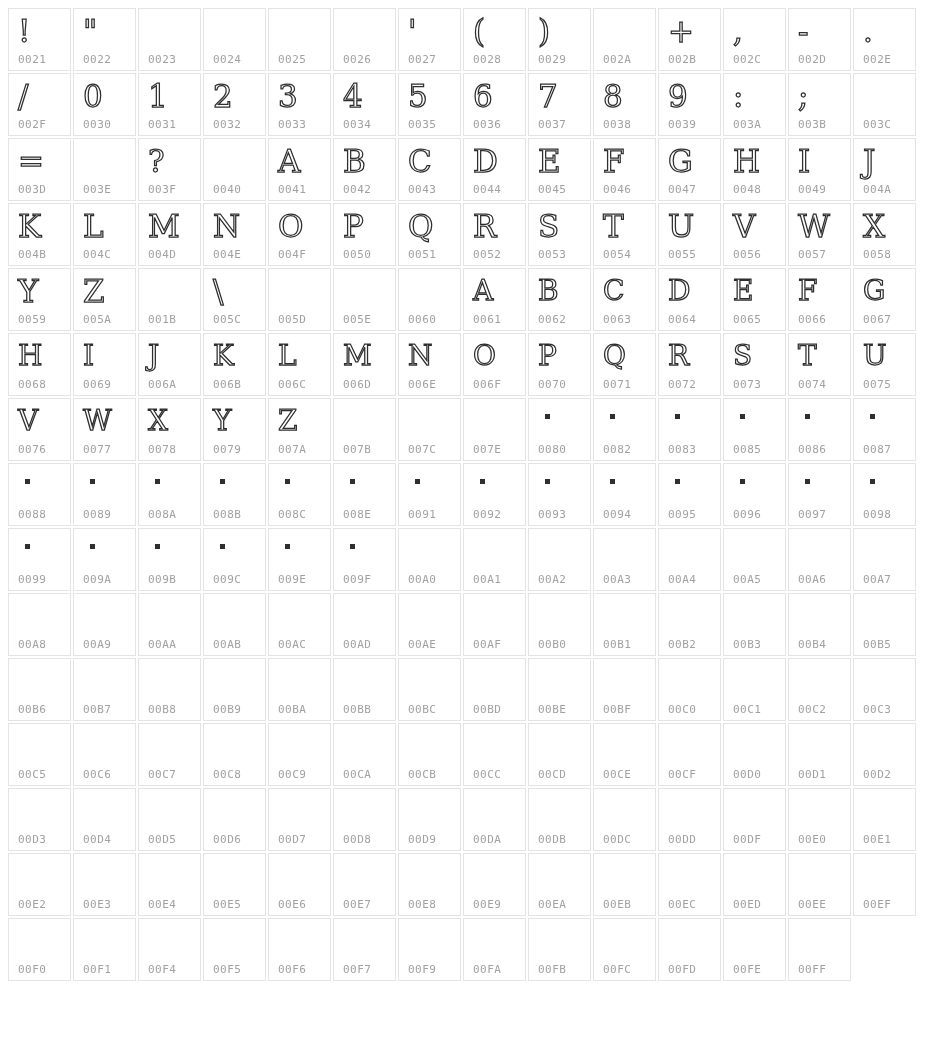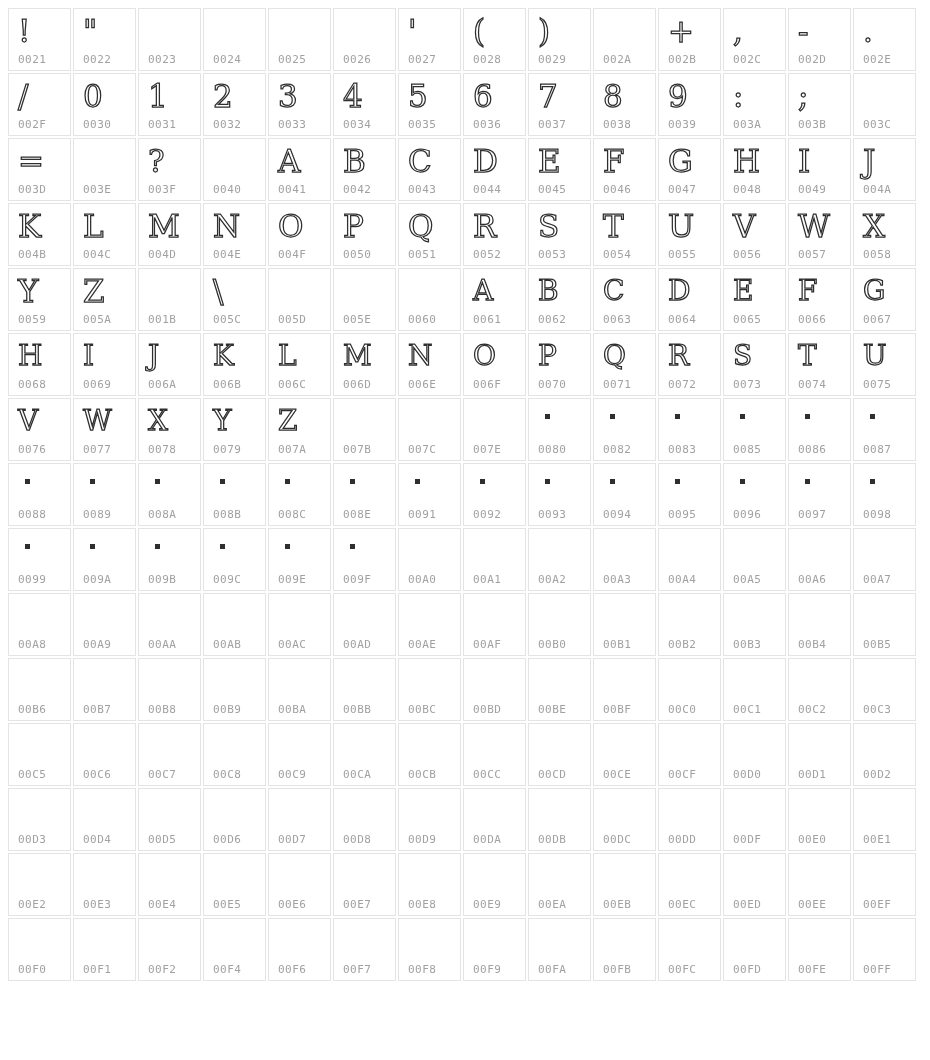--- a/index.html
+++ b/index.html
@@ -762,33 +762,30 @@
       <div class="cell">
         <div class="code-label">00EF</div>
       </div>
       <div class="cell">
         <div class="code-label">00F0</div>
       </div>
       <div class="cell">
         <div class="code-label">00F1</div>
       </div>
       <div class="cell">
-        <div class="code-label">00F2</div>
-      </div>
-      <div class="cell">
         <div class="code-label">00F4</div>
       </div>
       <div class="cell">
+        <div class="code-label">00F5</div>
+      </div>
+      <div class="cell">
         <div class="code-label">00F6</div>
       </div>
       <div class="cell">
         <div class="code-label">00F7</div>
-      </div>
-      <div class="cell">
-        <div class="code-label">00F8</div>
       </div>
       <div class="cell">
         <div class="code-label">00F9</div>
       </div>
       <div class="cell">
         <div class="code-label">00FA</div>
       </div>
       <div class="cell">
         <div class="code-label">00FB</div>
       </div>

